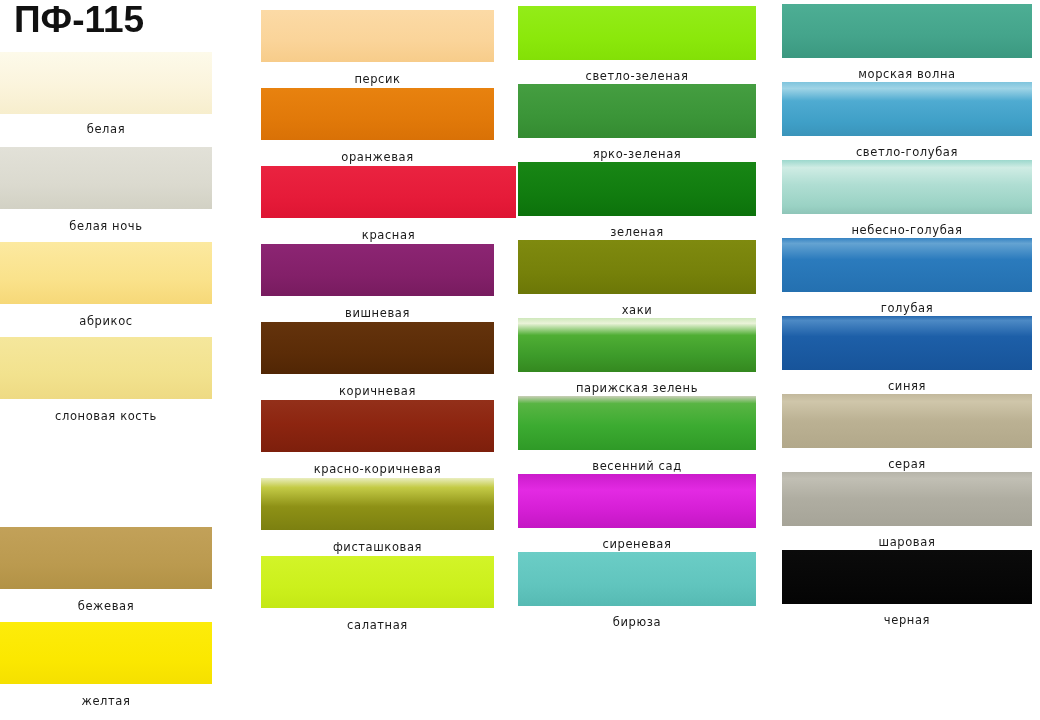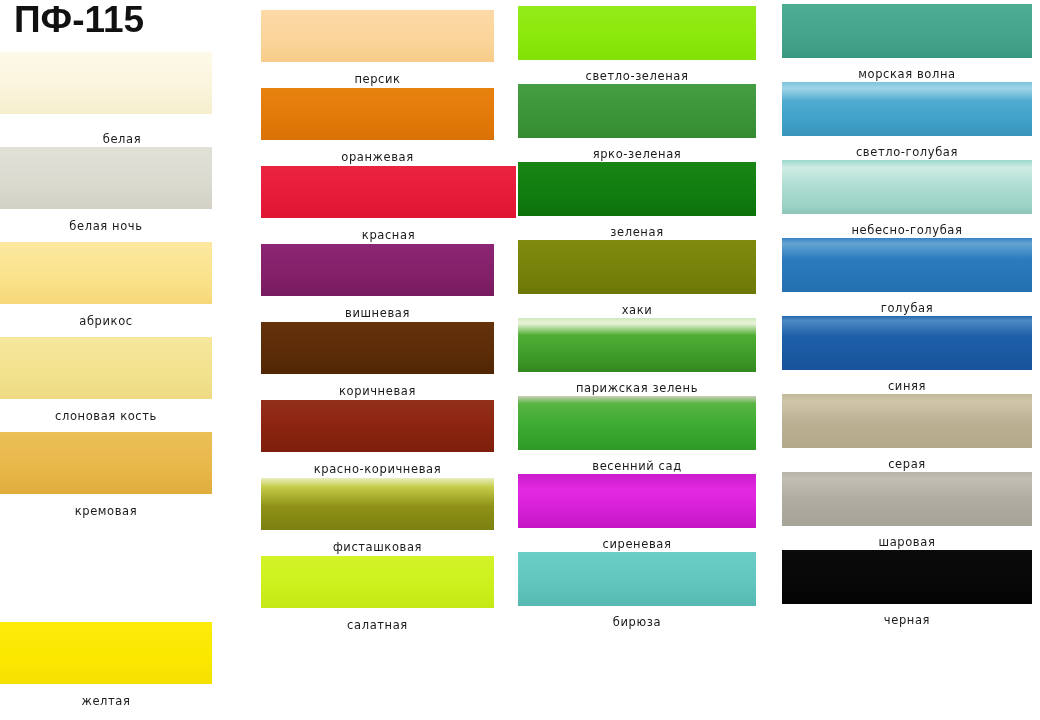--- a/index.html
+++ b/index.html
@@ -67,37 +67,37 @@
 </head>
 <body>
 
 <div id="chart">
 
   <div class="title">ПФ-115</div>
 
   <div class="col" id="col-1" style="left: 0px; width: 212px;">
       <div class="cell" style="top: 52px; width: 100%; height: 95px;">
         <div class="swatch" title="белая" style="height: 62px; background: linear-gradient(rgb(253, 250, 234) 0%, rgb(251, 244, 220) 55%, rgb(247, 238, 205) 100%);"></div>
-        <div class="caption" style="top: 80px; color: rgb(26, 26, 26); padding-left: 16px;">белая</div>
+        <div class="caption" style="top: 70px; color: rgb(26, 26, 26);">белая</div>
       </div>
       <div class="cell" style="top: 147px; width: 100%; height: 95px;">
         <div class="swatch" title="белая ночь" style="height: 62px; background: linear-gradient(rgb(226, 225, 216) 0%, rgb(219, 218, 207) 60%, rgb(210, 209, 196) 100%);"></div>
         <div class="caption" style="top: 72px; color: rgb(26, 26, 26);">белая ночь</div>
       </div>
       <div class="cell" style="top: 242px; width: 100%; height: 95px;">
         <div class="swatch" title="абрикос" style="height: 62px; background: linear-gradient(rgb(252, 233, 160) 0%, rgb(250, 226, 139) 60%, rgb(246, 216, 120) 100%);"></div>
         <div class="caption" style="top: 72px; color: rgb(26, 26, 26);">абрикос</div>
       </div>
       <div class="cell" style="top: 337px; width: 100%; height: 95px;">
         <div class="swatch" title="слоновая кость" style="height: 62px; background: linear-gradient(rgb(245, 231, 156) 0%, rgb(242, 226, 142) 60%, rgb(238, 218, 131) 100%);"></div>
         <div class="caption" style="top: 72px; color: rgb(26, 26, 26);">слоновая кость</div>
       </div>
-      <div class="cell" style="top: 432px; width: 100%; height: 95px;">
-        <div class="swatch" title="кремовая" style="height: 62px; background: linear-gradient(rgb(236, 192, 88) 0%, rgb(231, 183, 72) 60%, rgb(224, 173, 61) 100%);"></div>
-        <div class="caption" style="top: 72px; color: rgb(26, 26, 26);">кремовая</div>
+      <div class="cell" style="top: 527px; width: 100%; height: 95px;">
+        <div class="swatch" title="бежевая" style="height: 62px; background: linear-gradient(rgb(194, 161, 89) 0%, rgb(187, 154, 79) 60%, rgb(178, 146, 69) 100%);"></div>
+        <div class="caption" style="top: 72px; color: rgb(26, 26, 26);">бежевая</div>
       </div>
       <div class="cell" style="top: 622px; width: 100%; height: 95px;">
         <div class="swatch" title="желтая" style="height: 62px; background: linear-gradient(rgb(253, 236, 10) 0%, rgb(251, 232, 0) 60%, rgb(245, 224, 0) 100%);"></div>
         <div class="caption" style="top: 72px; color: rgb(26, 26, 26);">желтая</div>
       </div>
     </div>
   <div class="col" id="col-2" style="left: 261px; width: 233px;">
       <div class="cell" style="top: 10px; width: 100%; height: 78px;">
         <div class="swatch" title="персик" style="height: 52px; background: linear-gradient(rgb(252, 218, 166) 0%, rgb(250, 212, 153) 60%, rgb(247, 204, 138) 100%);"></div>
         <div class="caption" style="top: 62px; color: rgb(26, 26, 26);">персик</div>

